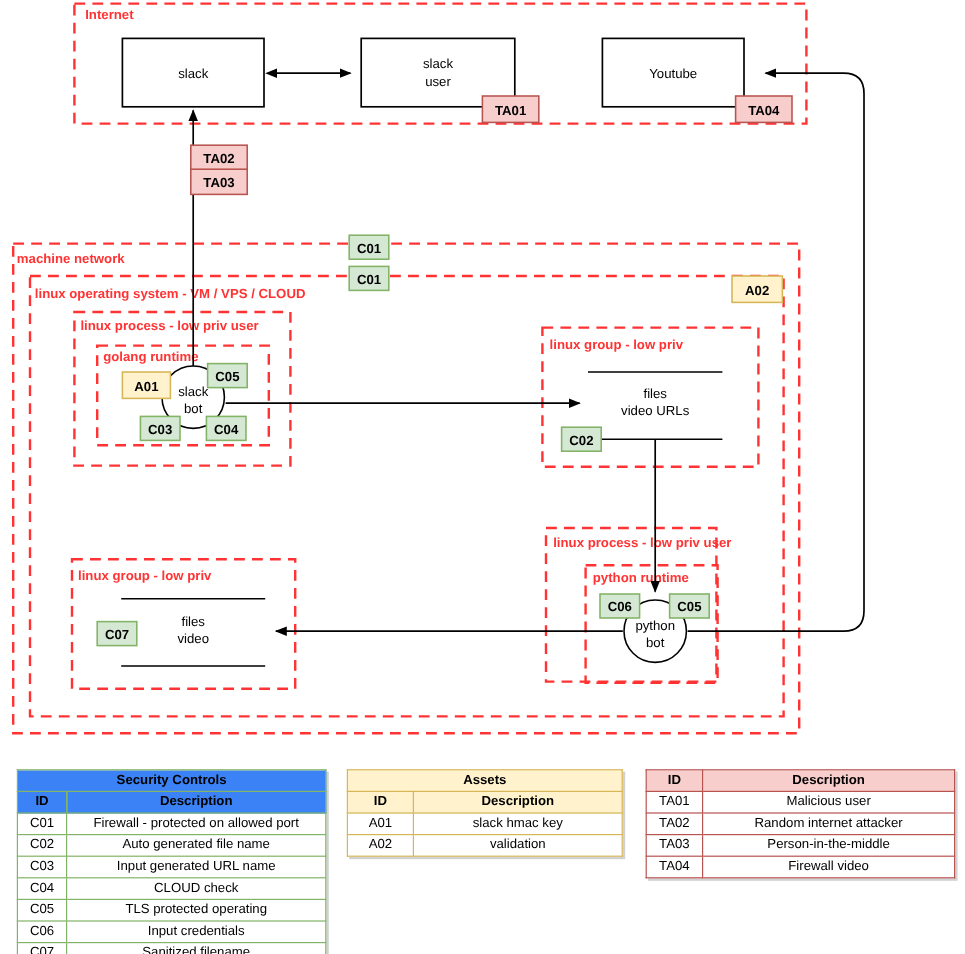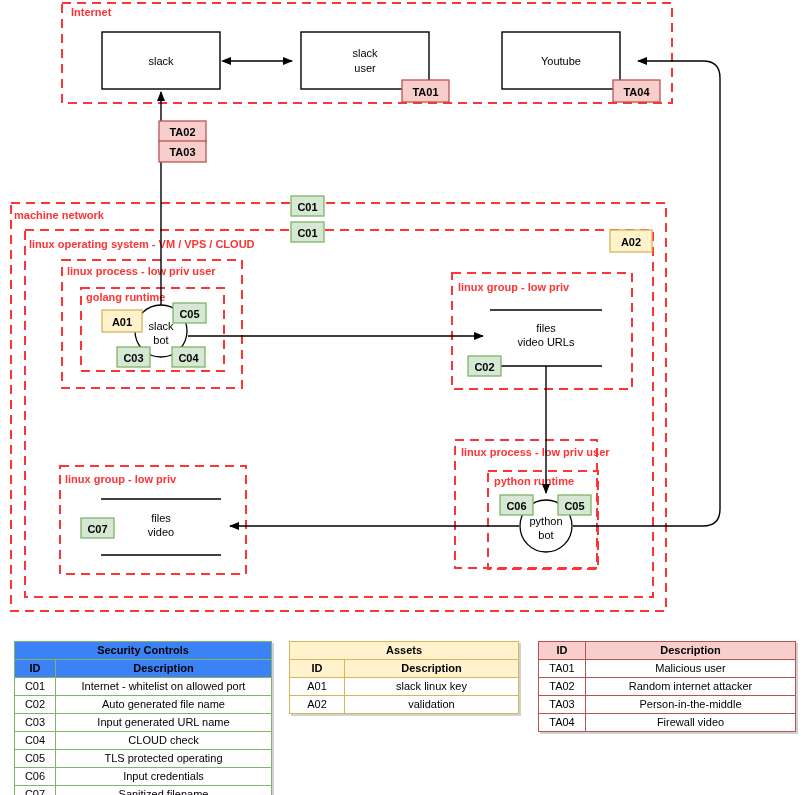--- a/index.html
+++ b/index.html
@@ -240,21 +240,21 @@
   <tbody>
     <tr>
       <td class="title" colspan="2">Security Controls</td>
     </tr>
     <tr>
       <td class="hdr c-id">ID</td>
       <td class="hdr">Description</td>
     </tr>
     <tr>
       <td class="c-id">C01</td>
-      <td>Internet - whitelist on allowed port</td>
+      <td>Firewall - protected on allowed port</td>
     </tr>
     <tr>
       <td class="c-id">C02</td>
       <td>Auto generated file name</td>
     </tr>
     <tr>
       <td class="c-id">C03</td>
       <td>Input generated URL name</td>
     </tr>
     <tr>
@@ -280,21 +280,21 @@
   <tbody>
     <tr>
       <td class="title" colspan="2">Assets</td>
     </tr>
     <tr>
       <td class="hdr c-id">ID</td>
       <td class="hdr">Description</td>
     </tr>
     <tr>
       <td class="c-id">A01</td>
-      <td>slack linux key</td>
+      <td>slack hmac key</td>
     </tr>
     <tr>
       <td class="c-id">A02</td>
       <td>validation</td>
     </tr>
   </tbody>
 </table>
 
 <table class="tbl" id="tbl-actors">
   <tbody>

